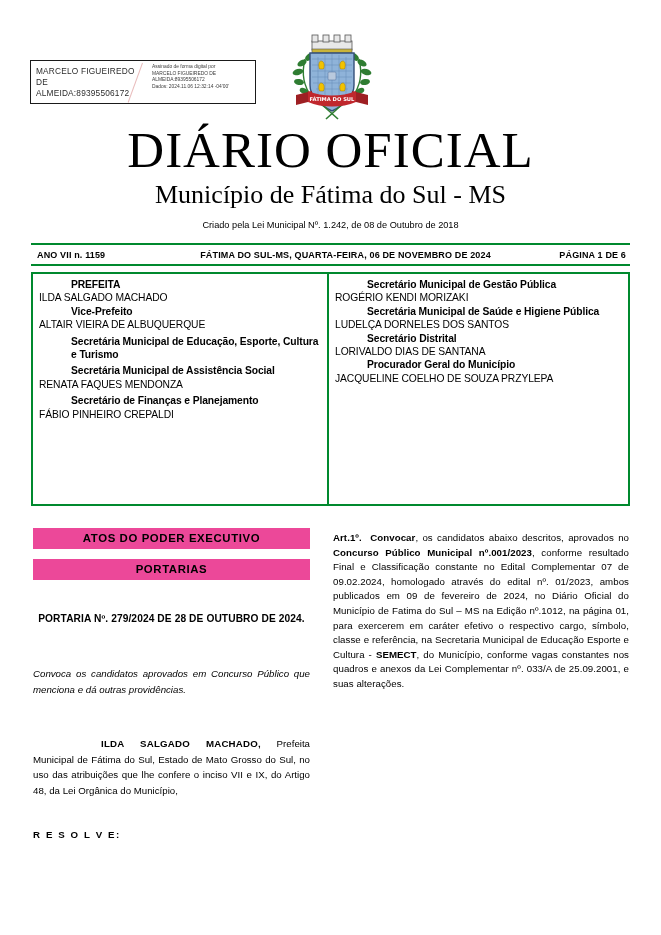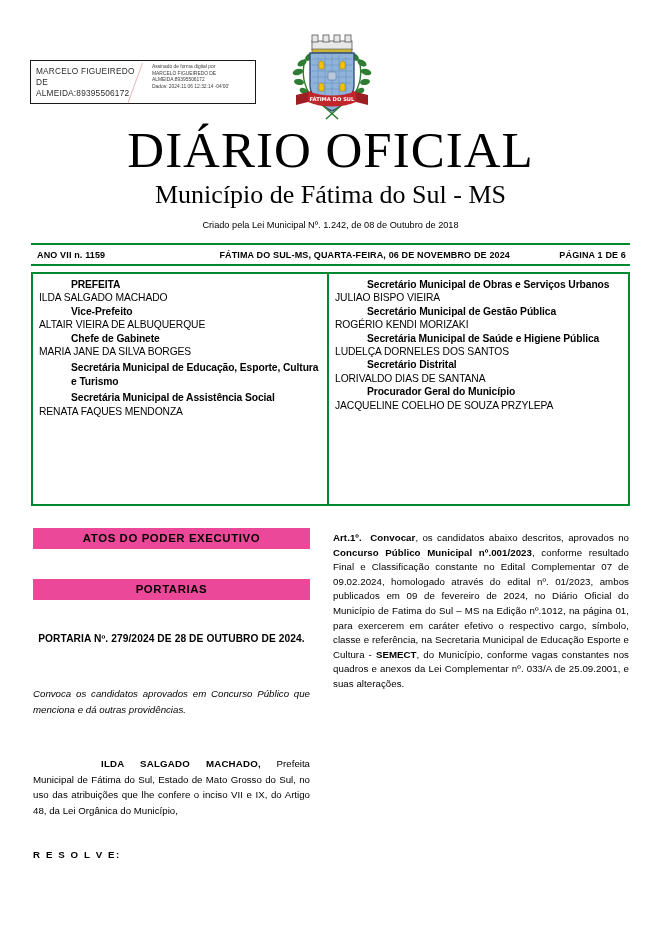--- a/index.html
+++ b/index.html
@@ -126,21 +126,21 @@
     top: 246px;
     width: 599px;
     height: 17px;
     display: flex;
     align-items: center;
     font-size: 9px;
     font-weight: bold;
     letter-spacing: 0.15px;
   }
   .issue-left  { width: 150px; text-align: left; padding-left: 6px; box-sizing: border-box; }
-  .issue-mid   { flex: 1; text-align: right; }
+  .issue-mid   { flex: 1; text-align: center; }
   .issue-right { width: 120px; text-align: right; padding-right: 4px; box-sizing: border-box; }
 
   
   .officials {
     position: absolute;
     left: 31px;
     top: 272px;
     width: 599px;
     height: 234px;
     border: 2px solid #00892e;
@@ -186,21 +186,21 @@
   }
   .banner {
     background: #ec4899;
     color: #000;
     text-align: center;
     font-size: 11.4px;
     font-weight: bold;
     letter-spacing: 0.6px;
     padding: 4px 0 5px 0;
   }
-  .banner-2 { margin-top: 30px; }
+  .banner-2 { margin-top: 10px; }
 
   .portaria-title {
     margin-top: 31px;
     text-align: center;
     font-size: 10.2px;
     font-weight: bold;
     line-height: 16px;
     letter-spacing: 0.1px;
   }
   .ementa {
@@ -332,41 +332,37 @@
   <div class="officials">
     <div class="off-col off-col-left">
       <div class="off-entry">
         <div class="off-role">PREFEITA</div>
         <div class="off-name">ILDA SALGADO MACHADO</div>
       </div>
       <div class="off-entry">
         <div class="off-role">Vice-Prefeito</div>
         <div class="off-name">ALTAIR VIEIRA DE ALBUQUERQUE</div>
       </div>
-      <div class="off-entry">
-        <div class="off-role">Chefe de Gabinete</div>
-        <div class="off-name">MARIA JANE DA SILVA BORGES</div>
-      </div>
       <div class="off-gap"></div>
       <div class="off-entry">
         <div class="off-role">Secretária Municipal de Educação, Esporte, Cultura e Turismo</div>
       </div>
       <div class="off-gap"></div>
       <div class="off-entry">
         <div class="off-role">Secretária Municipal de Assistência Social</div>
         <div class="off-name">RENATA FAQUES MENDONZA</div>
       </div>
       <div class="off-gap"></div>
+      <div class="off-entry">
+        <div class="off-role">Secretário de Finanças e Planejamento</div>
+        <div class="off-name">FÁBIO PINHEIRO CREPALDI</div>
+      </div>
     </div>
 
     <div class="off-col off-col-right">
-      <div class="off-entry">
-        <div class="off-role">Secretário Municipal de Obras e Serviços Urbanos</div>
-        <div class="off-name">JULIAO BISPO VIEIRA</div>
-      </div>
       <div class="off-entry">
         <div class="off-role">Secretário Municipal de Gestão Pública</div>
         <div class="off-name">ROGÉRIO KENDI MORIZAKI</div>
       </div>
       <div class="off-entry">
         <div class="off-role">Secretária Municipal de Saúde e Higiene Pública</div>
         <div class="off-name">LUDELÇA DORNELES DOS SANTOS</div>
       </div>
       <div class="off-entry">
         <div class="off-role">Secretário Distrital</div>

